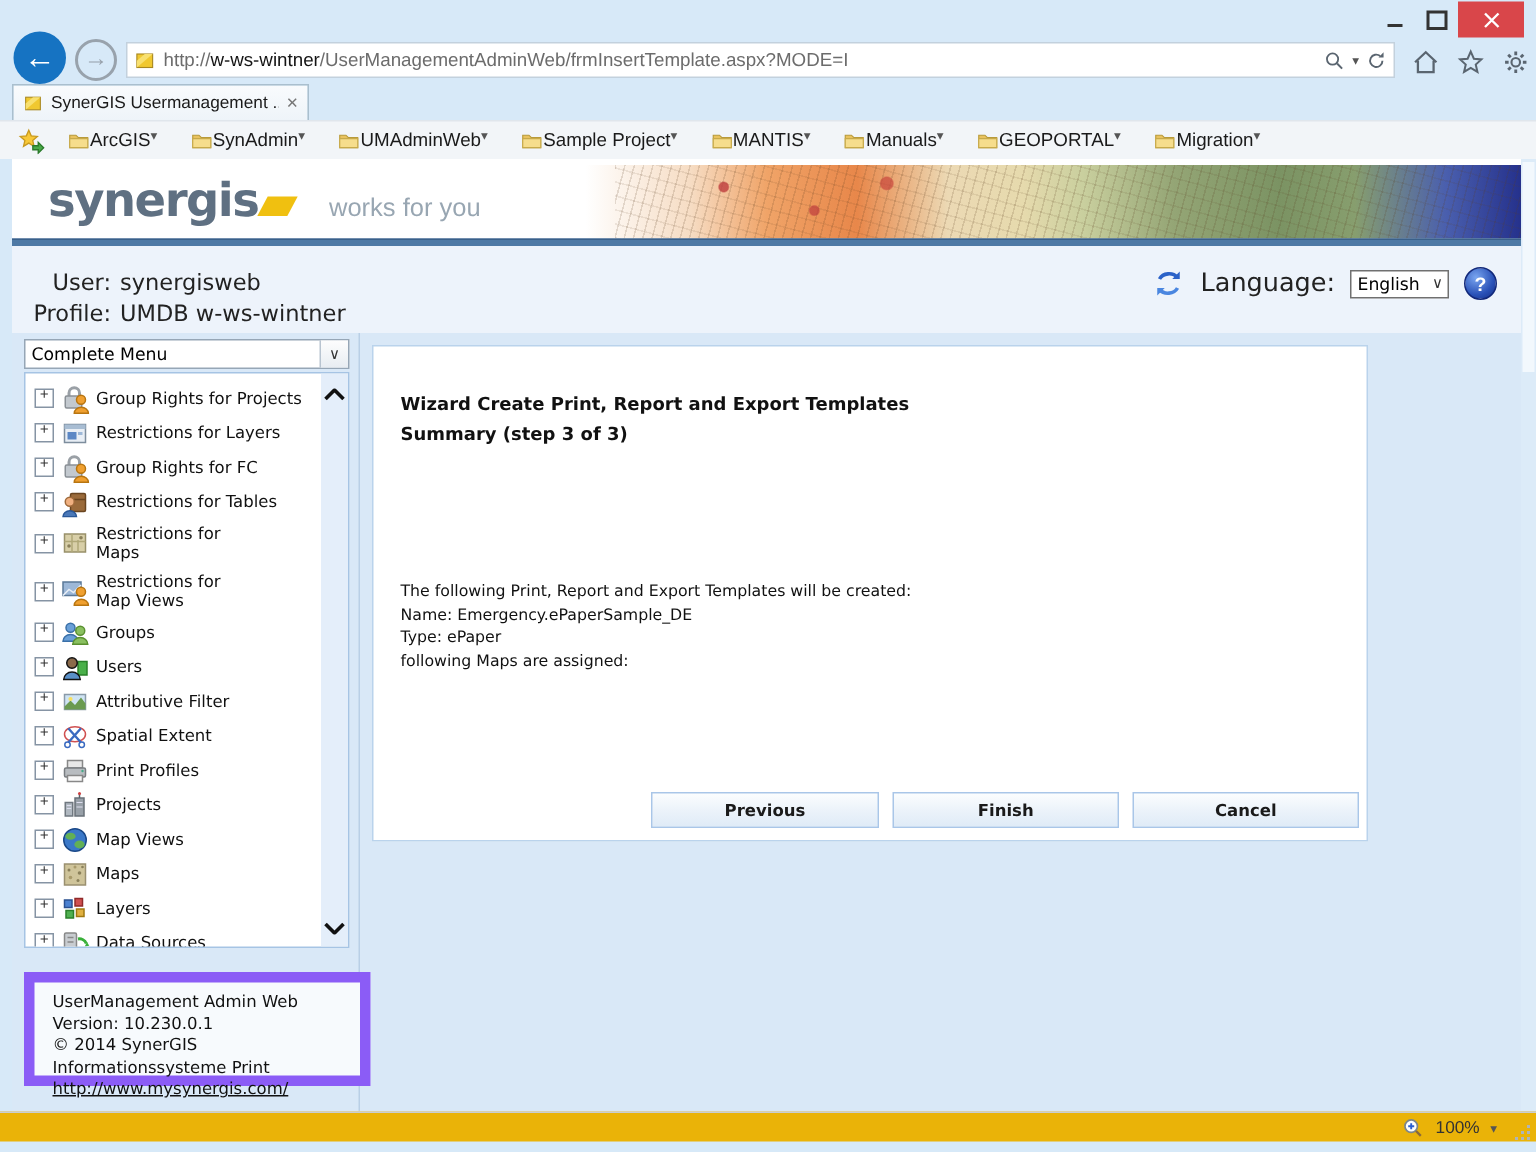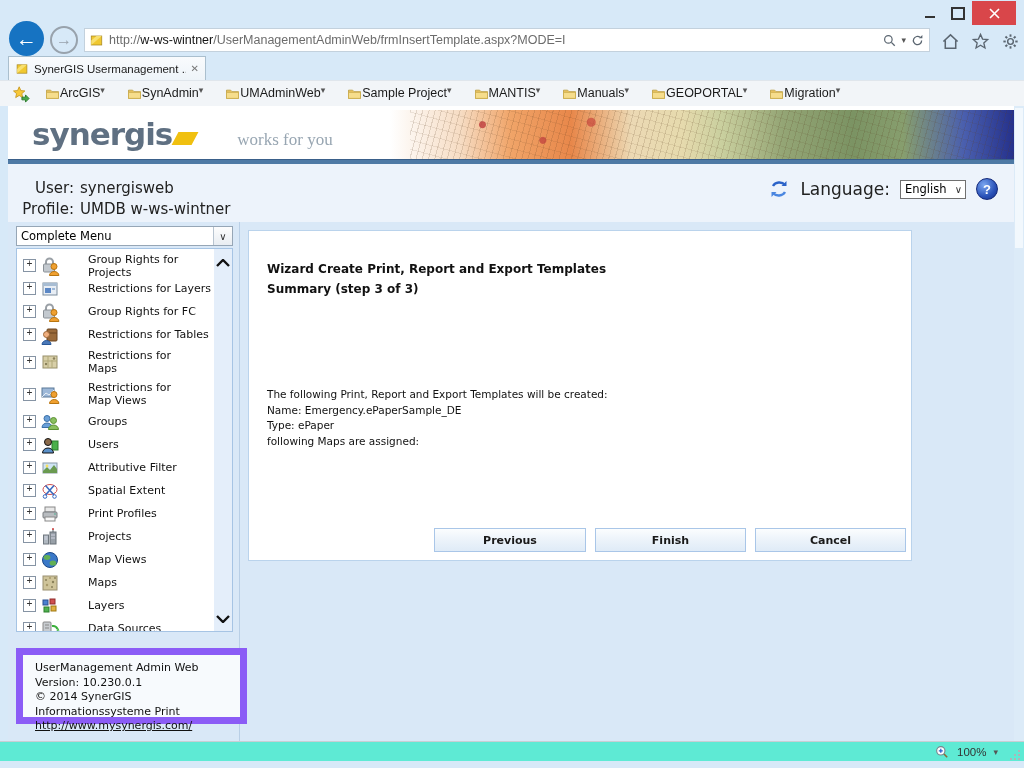--- a/index.html
+++ b/index.html
@@ -54,21 +54,21 @@
   .banner::after{content:"";position:absolute;left:40%;top:0;width:60%;height:100%;
     background:
       radial-gradient(circle at 12% 30%,rgba(190,60,60,.8) 0 3px,transparent 4px),
       radial-gradient(circle at 22% 62%,rgba(190,60,60,.7) 0 3px,transparent 4px),
       radial-gradient(circle at 30% 25%,rgba(200,70,60,.7) 0 4px,transparent 5px),
       repeating-linear-gradient(105deg,rgba(90,60,30,.16) 0 1px,transparent 1px 6px),
       repeating-linear-gradient(15deg,rgba(90,60,30,.10) 0 1px,transparent 1px 9px);}
   .logo-wrap{position:absolute;left:24px;top:6px;display:flex;align-items:baseline;z-index:2;}
   .logo{font-size:31px;font-weight:bold;color:#5f7082;letter-spacing:-1px;font-family:"DejaVu Sans",sans-serif;}
   .logo-swoosh{width:20px;height:13px;background:#f0c010;transform:skewX(-28deg);margin-left:3px;}
-  .tagline{margin-left:42px;font-size:17px;color:#98a6b2;font-family:Liberation Serif, serif;}
+  .tagline{margin-left:24px;font-size:17px;color:#98a6b2;font-family:Liberation Sans, sans-serif;}
   .bluebar{position:absolute;left:0;top:53px;width:1006px;height:5px;background:#4e79a5;border-top:1px solid #3a608a;box-sizing:border-box;}
 
   .headerstrip{position:absolute;left:0;top:58px;width:1006px;height:58px;background:#edf3fb;}
   .userinfo{position:absolute;left:14px;top:15px;font-size:15px;color:#222;
     font-family:"DejaVu Sans",sans-serif;display:grid;grid-template-columns:52px auto;column-gap:6px;row-gap:3px;}
   .userinfo .lbl{text-align:right;}
   .lang-wrap{position:absolute;right:16px;top:14px;display:flex;align-items:center;gap:10px;}
   .lang-label{font-size:17px;color:#222;font-family:"DejaVu Sans",sans-serif;}
   .lang-select{width:66px;height:19px;border:1px solid #707070;background:#fff;display:flex;
     align-items:center;font-size:11.5px;padding-left:4px;box-sizing:border-box;
@@ -92,21 +92,21 @@
     font-size:10px;color:#333;}
 
   .menubox{position:absolute;left:8px;top:26px;width:217px;height:384px;background:#fff;
     border:1px solid #a6c4e4;box-sizing:border-box;overflow:hidden;}
   .menulist{position:absolute;left:0;top:0;width:196px;padding-top:5px;}
   .menurow{display:flex;align-items:center;gap:4px;padding-left:6px;height:23px;}
   .menurow.tall{height:32px;}
   .expand{width:11px;height:11px;border:1px solid #8694a4;background:#fff;font-size:10px;
     line-height:9px;text-align:center;color:#333;flex:0 0 auto;font-family:"Liberation Mono",monospace;}
   .mi{width:20px;height:20px;flex:0 0 auto;}
-  .menu-label{font-size:11px;color:#111;font-family:"DejaVu Sans",sans-serif;white-space:pre-line;line-height:13px;margin-left:24px;}
+  .menu-label{font-size:11px;color:#111;font-family:"DejaVu Sans",sans-serif;white-space:pre-line;line-height:13px;}
   .menuscroll{position:absolute;right:0;top:0;width:18px;height:382px;background:#e4eefa;}
   .menuscroll .sarrow{position:absolute;left:0;width:18px;height:20px;display:flex;align-items:center;justify-content:center;}
   .sarrow.up{top:4px;} .sarrow.down{bottom:2px;}
 
   .aboutbox{position:absolute;left:8px;top:426px;width:231px;height:76px;background:#f7fafd;
     border:7px solid #8b5cf6;box-sizing:border-box;padding:6px 0 0 12px;
     font-size:11px;line-height:14.5px;color:#111;font-family:"DejaVu Sans",sans-serif;}
   .aboutbox a{color:#111;}
 
   .panel{position:absolute;left:240px;top:8px;width:664px;height:331px;background:#fff;
@@ -116,21 +116,21 @@
   .wiz-body{position:absolute;left:18px;top:156px;font-size:10.5px;color:#111;line-height:15.5px;
     font-family:"DejaVu Sans",sans-serif;}
   .btnrow{position:absolute;right:5px;bottom:8px;display:flex;gap:9px;}
   .wbtn{width:151px;height:24px;border:1px solid #a9c6e8;box-sizing:border-box;
     background:linear-gradient(#fbfdfe,#ecf3fa 50%,#dfebf7);font-size:11px;font-weight:bold;
     color:#1a1a1a;display:flex;align-items:center;justify-content:center;
     font-family:"DejaVu Sans",sans-serif;}
   .wbtn.first{width:152px;}
 
   
-  .statusbar{position:absolute;left:0;top:741px;width:1024px;height:20px;background:#5eead4;
+  .statusbar{position:absolute;left:0;top:741px;width:1024px;height:20px;background:#eab308;
     border-top:1px solid #c9ced3;box-sizing:border-box;}
   .zoomctl{position:absolute;right:26px;top:2px;display:flex;align-items:center;gap:7px;}
   .zoom-text{font-size:11.5px;color:#333;}
   .grip{position:absolute;right:4px;top:8px;width:10px;height:10px;}
   .grip i{position:absolute;width:2px;height:2px;background:#aeb4ba;}
   .grip i:nth-child(1){right:0;bottom:0;} .grip i:nth-child(2){right:4px;bottom:0;}
   .grip i:nth-child(3){right:0;bottom:4px;} .grip i:nth-child(4){right:8px;bottom:0;}
   .grip i:nth-child(5){right:0;bottom:8px;} .grip i:nth-child(6){right:4px;bottom:4px;}
   svg{display:block;}
 </style>

